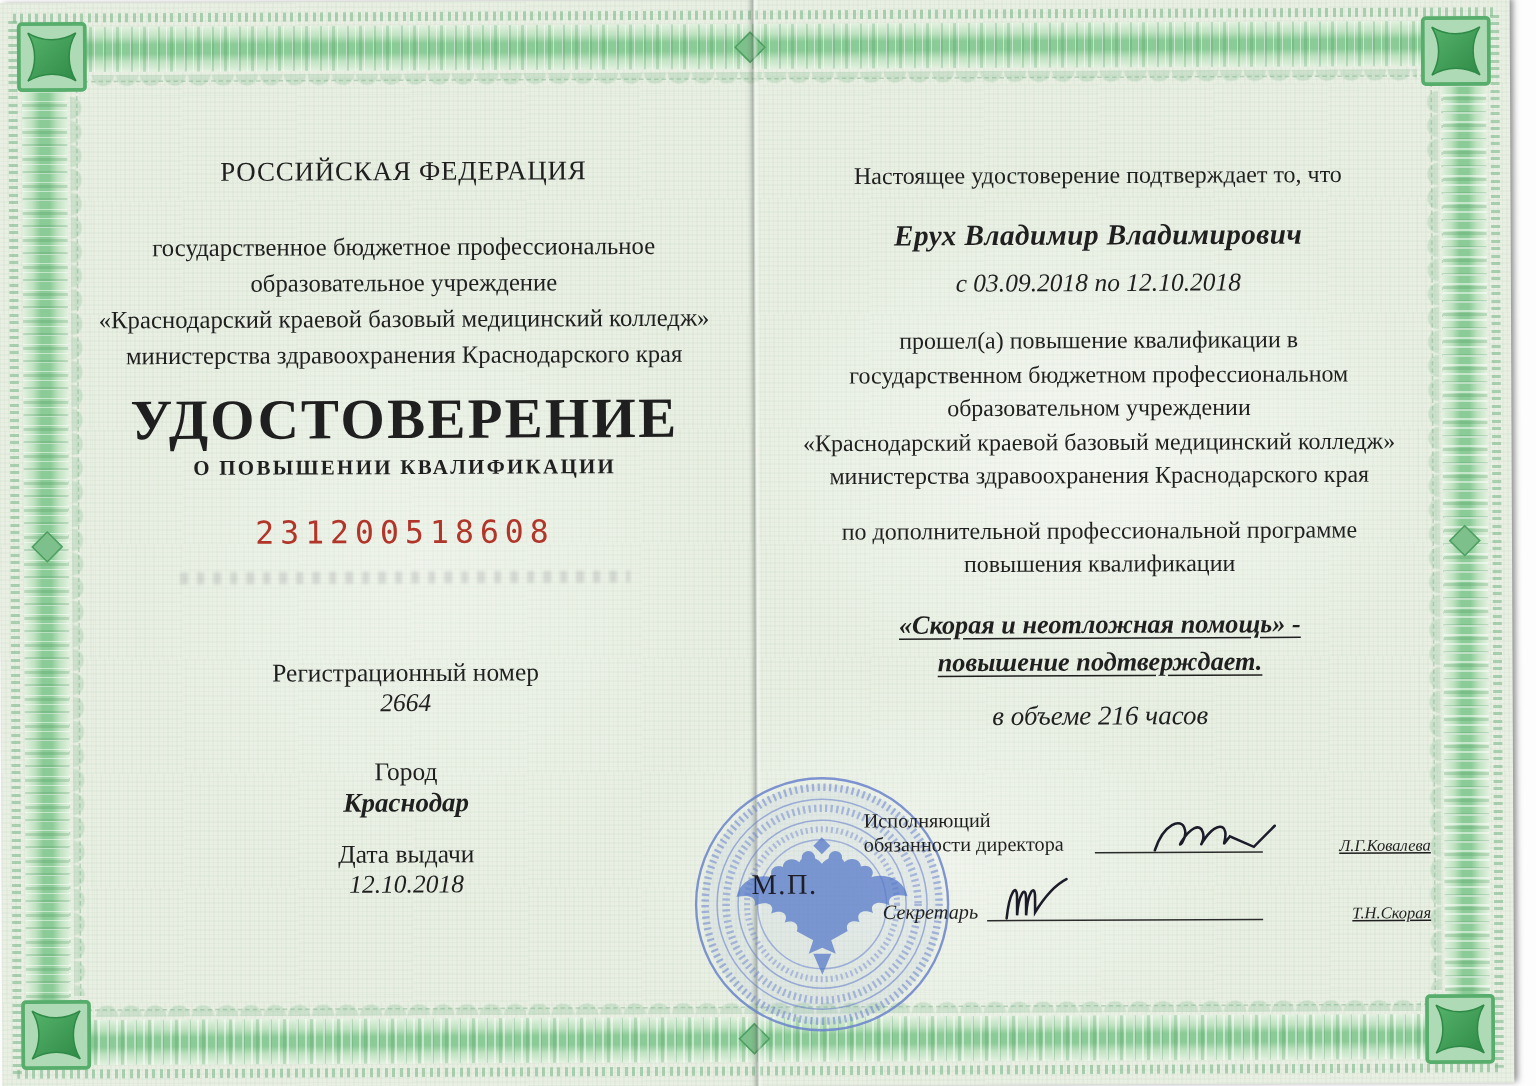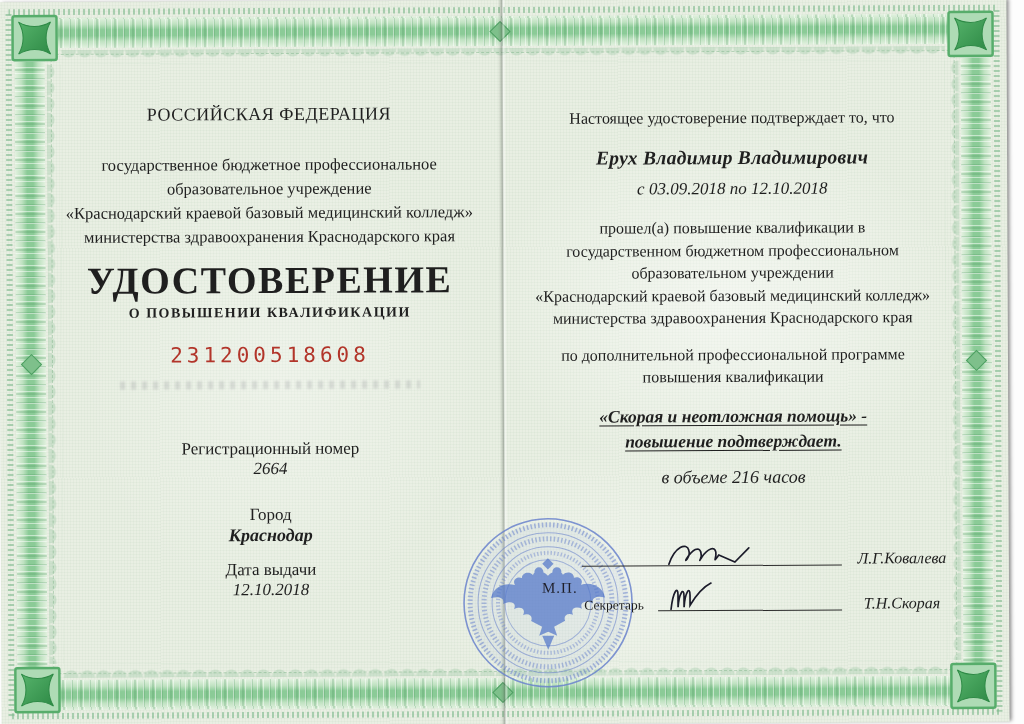--- a/index.html
+++ b/index.html
@@ -92,31 +92,31 @@
   .period  { margin-top:10px; font-size:17px; font-style:italic; }
   .body-l  { margin-top:18px; font-size:16px; line-height:22.5px; }
   .prog-i  { margin-top:14px; font-size:16px; line-height:22px; }
   .prog-n  { margin-top:16px; font-size:17.5px; font-weight:bold; font-style:italic; line-height:25px; }
   .prog-n .u { text-decoration:underline; text-underline-offset:3px; }
   .volume  { margin-top:13px; font-size:18px; font-style:italic; }
 
   
   .seal { position:absolute; left:458px; top:514px; width:178px; height:178px; z-index:2; }
   .seal svg { width:100%; height:100%; display:block; }
-  .seal-mark { position:absolute; left:42px; top:66px; font-size:15px; letter-spacing:1px; color:#1e1e28; z-index:3;margin-left:41px; }
+  .seal-mark { position:absolute; left:42px; top:66px; font-size:19px; letter-spacing:1px; color:#1e1e28; z-index:3; }
 
   .sig-block { position:absolute; left:575px; top:540px; width:378px; z-index:3; font-size:13.5px; }
   .sig-row { display:flex; align-items:flex-end; }
   .sig-row + .sig-row { margin-top:16px; }
   .sig-role { width:148px; line-height:16px; text-align:left; }
-  .sig-role-short { width:76px; line-height:16px; text-align:center; }
+  .sig-role-short { width:76px; line-height:16px; text-align:right;font-style:italic; }
   .sig-line { flex:1; border-bottom:1.3px solid #2b2b2b; position:relative; height:26px; margin:0 8px 2px 6px; }
   .sig-line svg { position:absolute; bottom:-3px; }
   .sig1 svg { left:32%; } .sig2 svg { left:4%; }
-  .sig-name { width:104px; font-size:16px; font-style:italic; text-align:center; }
+  .sig-name { width:104px; font-size:11px; font-style:italic; text-align:right;text-decoration:underline; }
 </style>
 </head>
 <body>
 
 <div class="scan">
   <div class="cert">
 
     <div class="hatch hatch-top"></div>
     <div class="hatch hatch-bottom"></div>
     <div class="hatch hatch-left"></div>
@@ -229,20 +229,24 @@
           <rect x="85" y="46" width="8" height="8" transform="rotate(45 89 50)"></rect>
           <path d="M89,62 C84,56 76,56 74,61 C70,57 63,59 63,64 C58,62 53,66 56,71 C44,68 34,74 32,84 C40,82 46,84 44,90 C52,86 58,89 55,95 C62,92 67,95 64,101 C70,99 74,102 72,107 L83,113 L80,122 L89,118 L98,122 L95,113 L106,107 C104,102 108,99 114,101 C111,95 116,92 123,95 C120,89 126,86 134,90 C132,84 138,82 146,84 C144,74 134,68 122,71 C125,66 120,62 115,64 C115,59 108,57 104,61 C102,56 94,56 89,62 Z"></path>
           <path d="M83,122 L89,136 L95,122 Z"></path>
         </g>
       </svg>
       <div class="seal-mark">М.П.</div>
     </div>
 
     <div class="sig-block">
       <div class="sig-row">
+        <div class="sig-role">
+          <div>Исполняющий</div>
+          <div>обязанности директора</div>
+        </div>
         <div class="sig-line sig1">
           <svg width="90" height="30" viewBox="0 0 90 30">
             <path d="M4,26 C10,8 22,4 24,12 C26,19 18,26 22,20 C28,11 34,8 36,14 C38,20 32,26 37,19 C43,10 50,8 51,14 C52,20 47,26 54,17 L70,24 L84,10" fill="none" stroke="#1b1b2a" stroke-width="1.7" stroke-linecap="round"></path>
           </svg>
         </div>
         <div class="sig-name">Л.Г.Ковалева</div>
       </div>
       <div class="sig-row">
         <div class="sig-role-short">
           <div>Секретарь</div>

